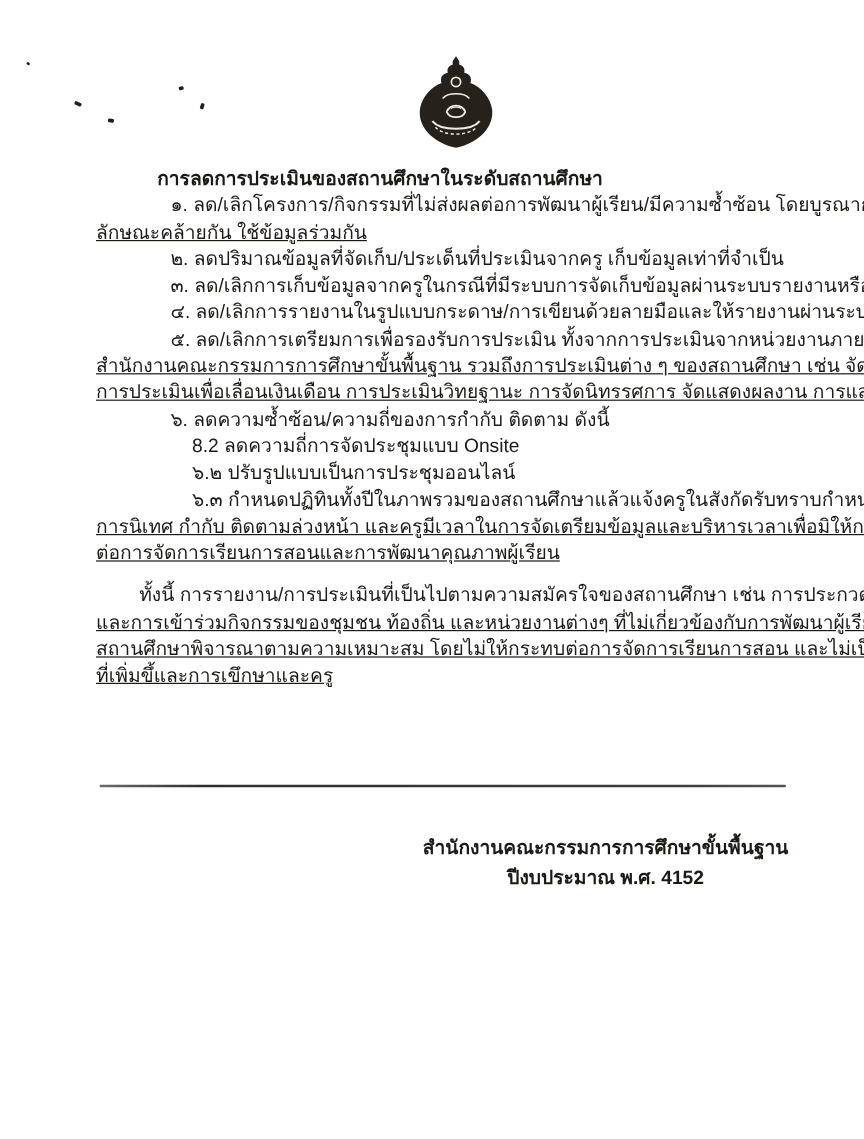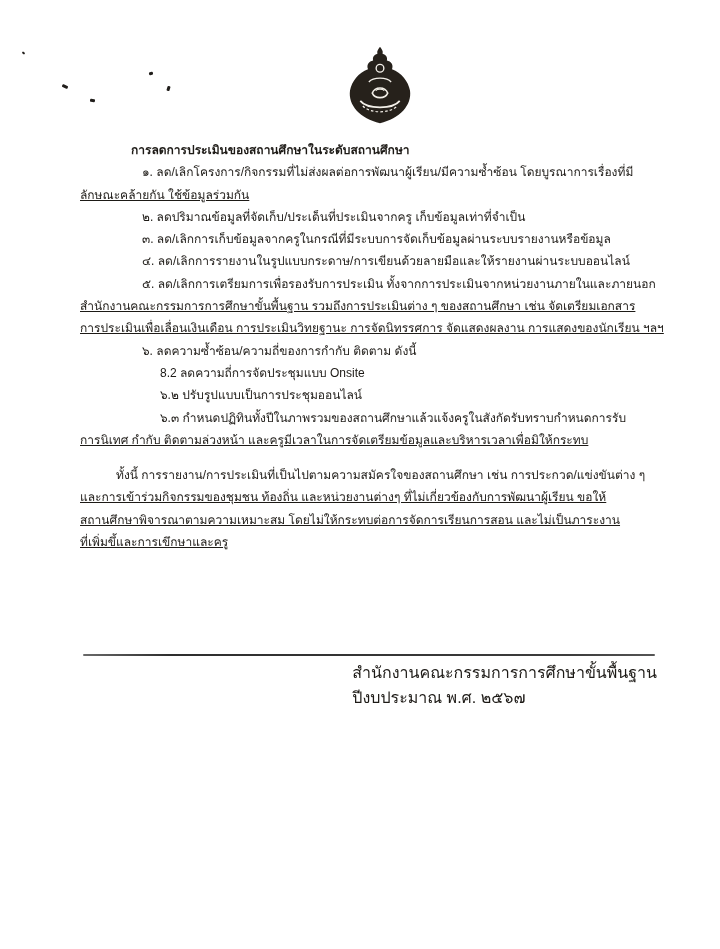--- a/index.html
+++ b/index.html
@@ -17,21 +17,21 @@
     left: 337px;
     top: 46px;
     width: 86px;
     height: 84px;
   }
   .content {
     position: absolute;
     left: 80px;
     top: 139px;
     width: 566px;
-    font-size: 12px;
+    font-size: 16px;
     line-height: 22.3px;
   }
   .line { white-space: nowrap; }
   .title-line {
     padding-left: 51px;
     font-weight: 700;
     white-space: nowrap;
   }
   .line.item    { padding-left: 62px; }
   .line.subitem { padding-left: 80px; }
@@ -43,25 +43,25 @@
     left: 83px;
     top: 654px;
     width: 572px;
     height: 2px;
     background: linear-gradient(to right, #6a6a6a, #2e2e2e 15%, #3c3c3c 85%, #555);
     border-radius: 1px;
   }
   .footer {
     position: absolute;
     right: 63px;
-    top: 660px;
-    text-align: left;
+    top: 695px;
+    text-align: center;
     font-size: 16px;
     line-height: 25px;
-    font-weight: 400;
+    font-weight: 700;
     white-space: nowrap;
   }
   .speck {
     position: absolute;
     background: #211e1b;
     border-radius: 1px;
   }
   .speck.s1 { left: 62px;  top: 85px;  width: 6px; height: 3px; transform: rotate(24deg); }
   .speck.s2 { left: 90px;  top: 99px;  width: 5px; height: 3px; transform: rotate(8deg); }
   .speck.s3 { left: 149px; top: 72px;  width: 4px; height: 3px; transform: rotate(-12deg); }
@@ -100,29 +100,30 @@
         <div class="line item">๓. ลด/เลิกการเก็บข้อมูลจากครูในกรณีที่มีระบบการจัดเก็บข้อมูลผ่านระบบรายงานหรือข้อมูล</div>
         <div class="line item">๔. ลด/เลิกการรายงานในรูปแบบกระดาษ/การเขียนด้วยลายมือและให้รายงานผ่านระบบออนไลน์</div>
         <div class="line item">๕. ลด/เลิกการเตรียมการเพื่อรองรับการประเมิน ทั้งจากการประเมินจากหน่วยงานภายในและภายนอก</div>
         <div class="line flush">สำนักงานคณะกรรมการการศึกษาขั้นพื้นฐาน รวมถึงการประเมินต่าง ๆ ของสถานศึกษา เช่น จัดเตรียมเอกสาร</div>
         <div class="line flush">การประเมินเพื่อเลื่อนเงินเดือน การประเมินวิทยฐานะ การจัดนิทรรศการ จัดแสดงผลงาน การแสดงของนักเรียน ฯลฯ</div>
         <div class="line item">๖. ลดความซ้ำซ้อน/ความถี่ของการกำกับ ติดตาม ดังนี้</div>
         <div class="line subitem">8.2 ลดความถี่การจัดประชุมแบบ Onsite</div>
         <div class="line subitem">๖.๒ ปรับรูปแบบเป็นการประชุมออนไลน์</div>
         <div class="line subitem">๖.๓ กำหนดปฏิทินทั้งปีในภาพรวมของสถานศึกษาแล้วแจ้งครูในสังกัดรับทราบกำหนดการรับ</div>
         <div class="line flush">การนิเทศ กำกับ ติดตามล่วงหน้า และครูมีเวลาในการจัดเตรียมข้อมูลและบริหารเวลาเพื่อมิให้กระทบ</div>
+        <div class="line flush">ต่อการจัดการเรียนการสอนและการพัฒนาคุณภาพผู้เรียน</div>
       </div>
     <div class="closing-block">
         <div class="line para">ทั้งนี้ การรายงาน/การประเมินที่เป็นไปตามความสมัครใจของสถานศึกษา เช่น การประกวด/แข่งขันต่าง ๆ</div>
         <div class="line flush">และการเข้าร่วมกิจกรรมของชุมชน ท้องถิ่น และหน่วยงานต่างๆ ที่ไม่เกี่ยวข้องกับการพัฒนาผู้เรียน ขอให้</div>
         <div class="line flush">สถานศึกษาพิจารณาตามความเหมาะสม โดยไม่ให้กระทบต่อการจัดการเรียนการสอน และไม่เป็นภาระงาน</div>
         <div class="line flush">ที่เพิ่มขึ้และการเขึกษาและครู</div>
       </div>
   </div>
 
   <div class="rule-line"></div>
 
   <div class="footer">
     <div>สำนักงานคณะกรรมการการศึกษาขั้นพื้นฐาน</div>
-    <div>ปีงบประมาณ พ.ศ. ๒๕๖๗</div>
+    <div>ปีงบประมาณ พ.ศ. 4152</div>
   </div>
 
 </div>
 
 </body></html>

